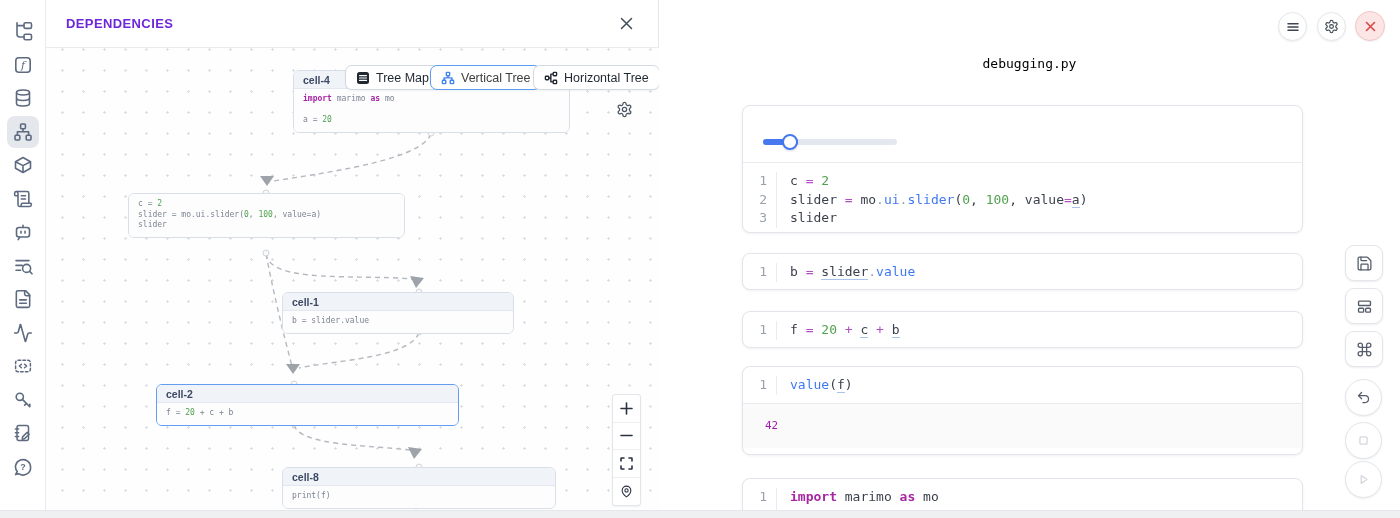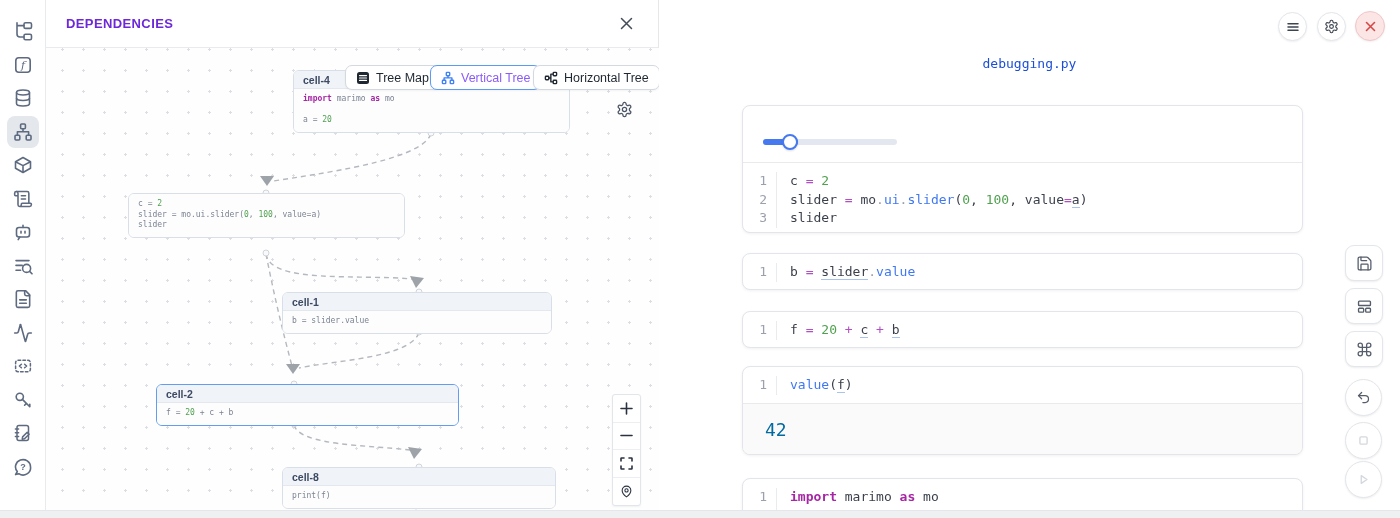--- a/index.html
+++ b/index.html
@@ -38,38 +38,38 @@
     line-height:10.5px; color:#7b8392; background:#fdfdfe; }
   .gline { min-height:10.5px; white-space:pre; }
   .gnode .tk-p { color:#7b8392; }
   .gnode .tk-n { color:#50a14f; }
   .gnode .tk-k { color:#a626a4; font-weight:bold; }
 
   
   .vm-btn { position:absolute; height:25px; background:#fff; border:1px solid #d4d8df; border-radius:7px;
     display:flex; align-items:center; gap:6px; padding:0 10px; font-size:12.5px; color:#1f2730;
     box-shadow:0 1px 2px rgba(20,30,50,.05); cursor:pointer; white-space:nowrap; }
-  .vm-btn.active { border:1.5px solid #5b9bf3; color:#8b5cf6;text-align:right; }
+  .vm-btn.active { border:1.5px solid #5b9bf3; color:#404040;text-align:right; }
 
   .zoom-panel { position:absolute; left:566px; top:346px; width:29px; background:#fff;
     border:1px solid #e2e5ea; border-radius:3px; box-shadow:0 1px 2px rgba(20,30,50,.06);
     display:flex; flex-direction:column; }
   .zoom-btn { height:27.5px; display:flex; align-items:center; justify-content:center;
     color:#2a3240; border-bottom:1px solid #eceef1; cursor:pointer; }
   .zoom-btn:last-child { border-bottom:none; }
 
   #graph-gear { position:absolute; left:570px; top:53px; width:18px; height:18px; color:#4b5563; cursor:pointer; }
 
   
   #bottom-strip { left:0; top:510px; width:1400px; height:8px; background:#eef0f2;
     border-top:1px solid #e4e6e9; z-index:30; }
 
   
   #nb-title { left:659px; top:56px; width:741px; text-align:center;
-    font-family:"DejaVu Sans Mono", monospace; font-size:13px; color:#1d4ed8; }
+    font-family:"DejaVu Sans Mono", monospace; font-size:13px; color:#000000; }
 
   .circle-btn { position:absolute; width:29px; height:29px; border-radius:50%; background:#fff;
     border:1px solid #e3e6ea; box-shadow:0 1px 2px rgba(20,30,50,.07); display:flex;
     align-items:center; justify-content:center; color:#3c4450; cursor:pointer; }
   #btn-shutdown { background:#fbe5e5; border-color:#f3c6c6; color:#d64848; width:30px; height:30px; }
 
   .nb-cell { position:absolute; left:742px; width:561px; background:#fff; border:1px solid #e2e5ea;
     border-radius:8px; box-shadow:0 1px 3px rgba(15,23,42,.06); overflow:hidden; }
   .code-row { display:flex; font-family:"DejaVu Sans Mono", monospace; font-size:13px; line-height:18.6px; }
   .gutter { width:34px; flex:0 0 34px; text-align:right; padding-right:9px; color:#9aa1ad;
@@ -78,21 +78,21 @@
   .code-block { padding:9px 0 8px; }
   .tk-p { color:#3a3f4b; }
   .tk-k { color:#a626a4; font-weight:bold; }
   .tk-o { color:#b44ec5; }
   .tk-n { color:#50a14f; }
   .tk-f { color:#4078f2; }
   .tk-d { color:#9aa0a8; }
   .tk-u { color:#3a3f4b; border-bottom:1.5px solid #a9c4ec; }
 
   .out-block { border-top:1px solid #e8eaee; background:#fafafa; padding:15px 0 16px; }
-  .out-text { font-family:"DejaVu Sans Mono", monospace; font-size:18px; color:#0369a1; padding-left:22px; }
+  .out-text { font-family:"DejaVu Sans Mono", monospace; font-size:11px; color:#a21caf; padding-left:22px; }
 
   
   .slider-block { height:57px; border-bottom:1px solid #e8eaee; position:relative; }
   .sl-track { position:absolute; left:20px; top:33px; width:134px; height:6px; border-radius:3px; background:#e3e8f0; }
   .sl-fill { position:absolute; left:0; top:0; height:6px; border-radius:3px; background:#4679f0; }
   .sl-thumb { position:absolute; top:-5px; width:16px; height:16px; border-radius:50%; background:#fff;
     border:2px solid #4679f0; box-shadow:0 1px 2px rgba(20,30,50,.15); }
 
   
   .rail-btn { position:absolute; left:1345px; width:38px; height:36px; background:#fff;
@@ -244,21 +244,21 @@
         <div class="gline"><span class="tk-p">a = </span><span class="tk-n">20</span></div>
       </div>
     </div>
     <div class="gnode" style="left:82px;top:145px;width:277px">
       <div class="gnode-b">
         <div class="gline"><span class="tk-p">c = </span><span class="tk-n">2</span></div>
         <div class="gline"><span class="tk-p">slider = mo.ui.slider(</span><span class="tk-n">0</span><span class="tk-p">, </span><span class="tk-n">100</span><span class="tk-p">, value=a)</span></div>
         <div class="gline"><span class="tk-p">slider</span></div>
       </div>
     </div>
-    <div class="gnode" style="left:236px;top:244px;width:270px">
+    <div class="gnode" style="left:236px;top:244px;width:232px">
       <div class="gnode-h">cell-1</div>
       <div class="gnode-b">
         <div class="gline"><span class="tk-p">b = slider.value</span></div>
       </div>
     </div>
     <div class="gnode selected" style="left:110px;top:336px;width:303px">
       <div class="gnode-h">cell-2</div>
       <div class="gnode-b">
         <div class="gline"><span class="tk-p">f = </span><span class="tk-n">20</span><span class="tk-p"> + c + b</span></div>
       </div>

